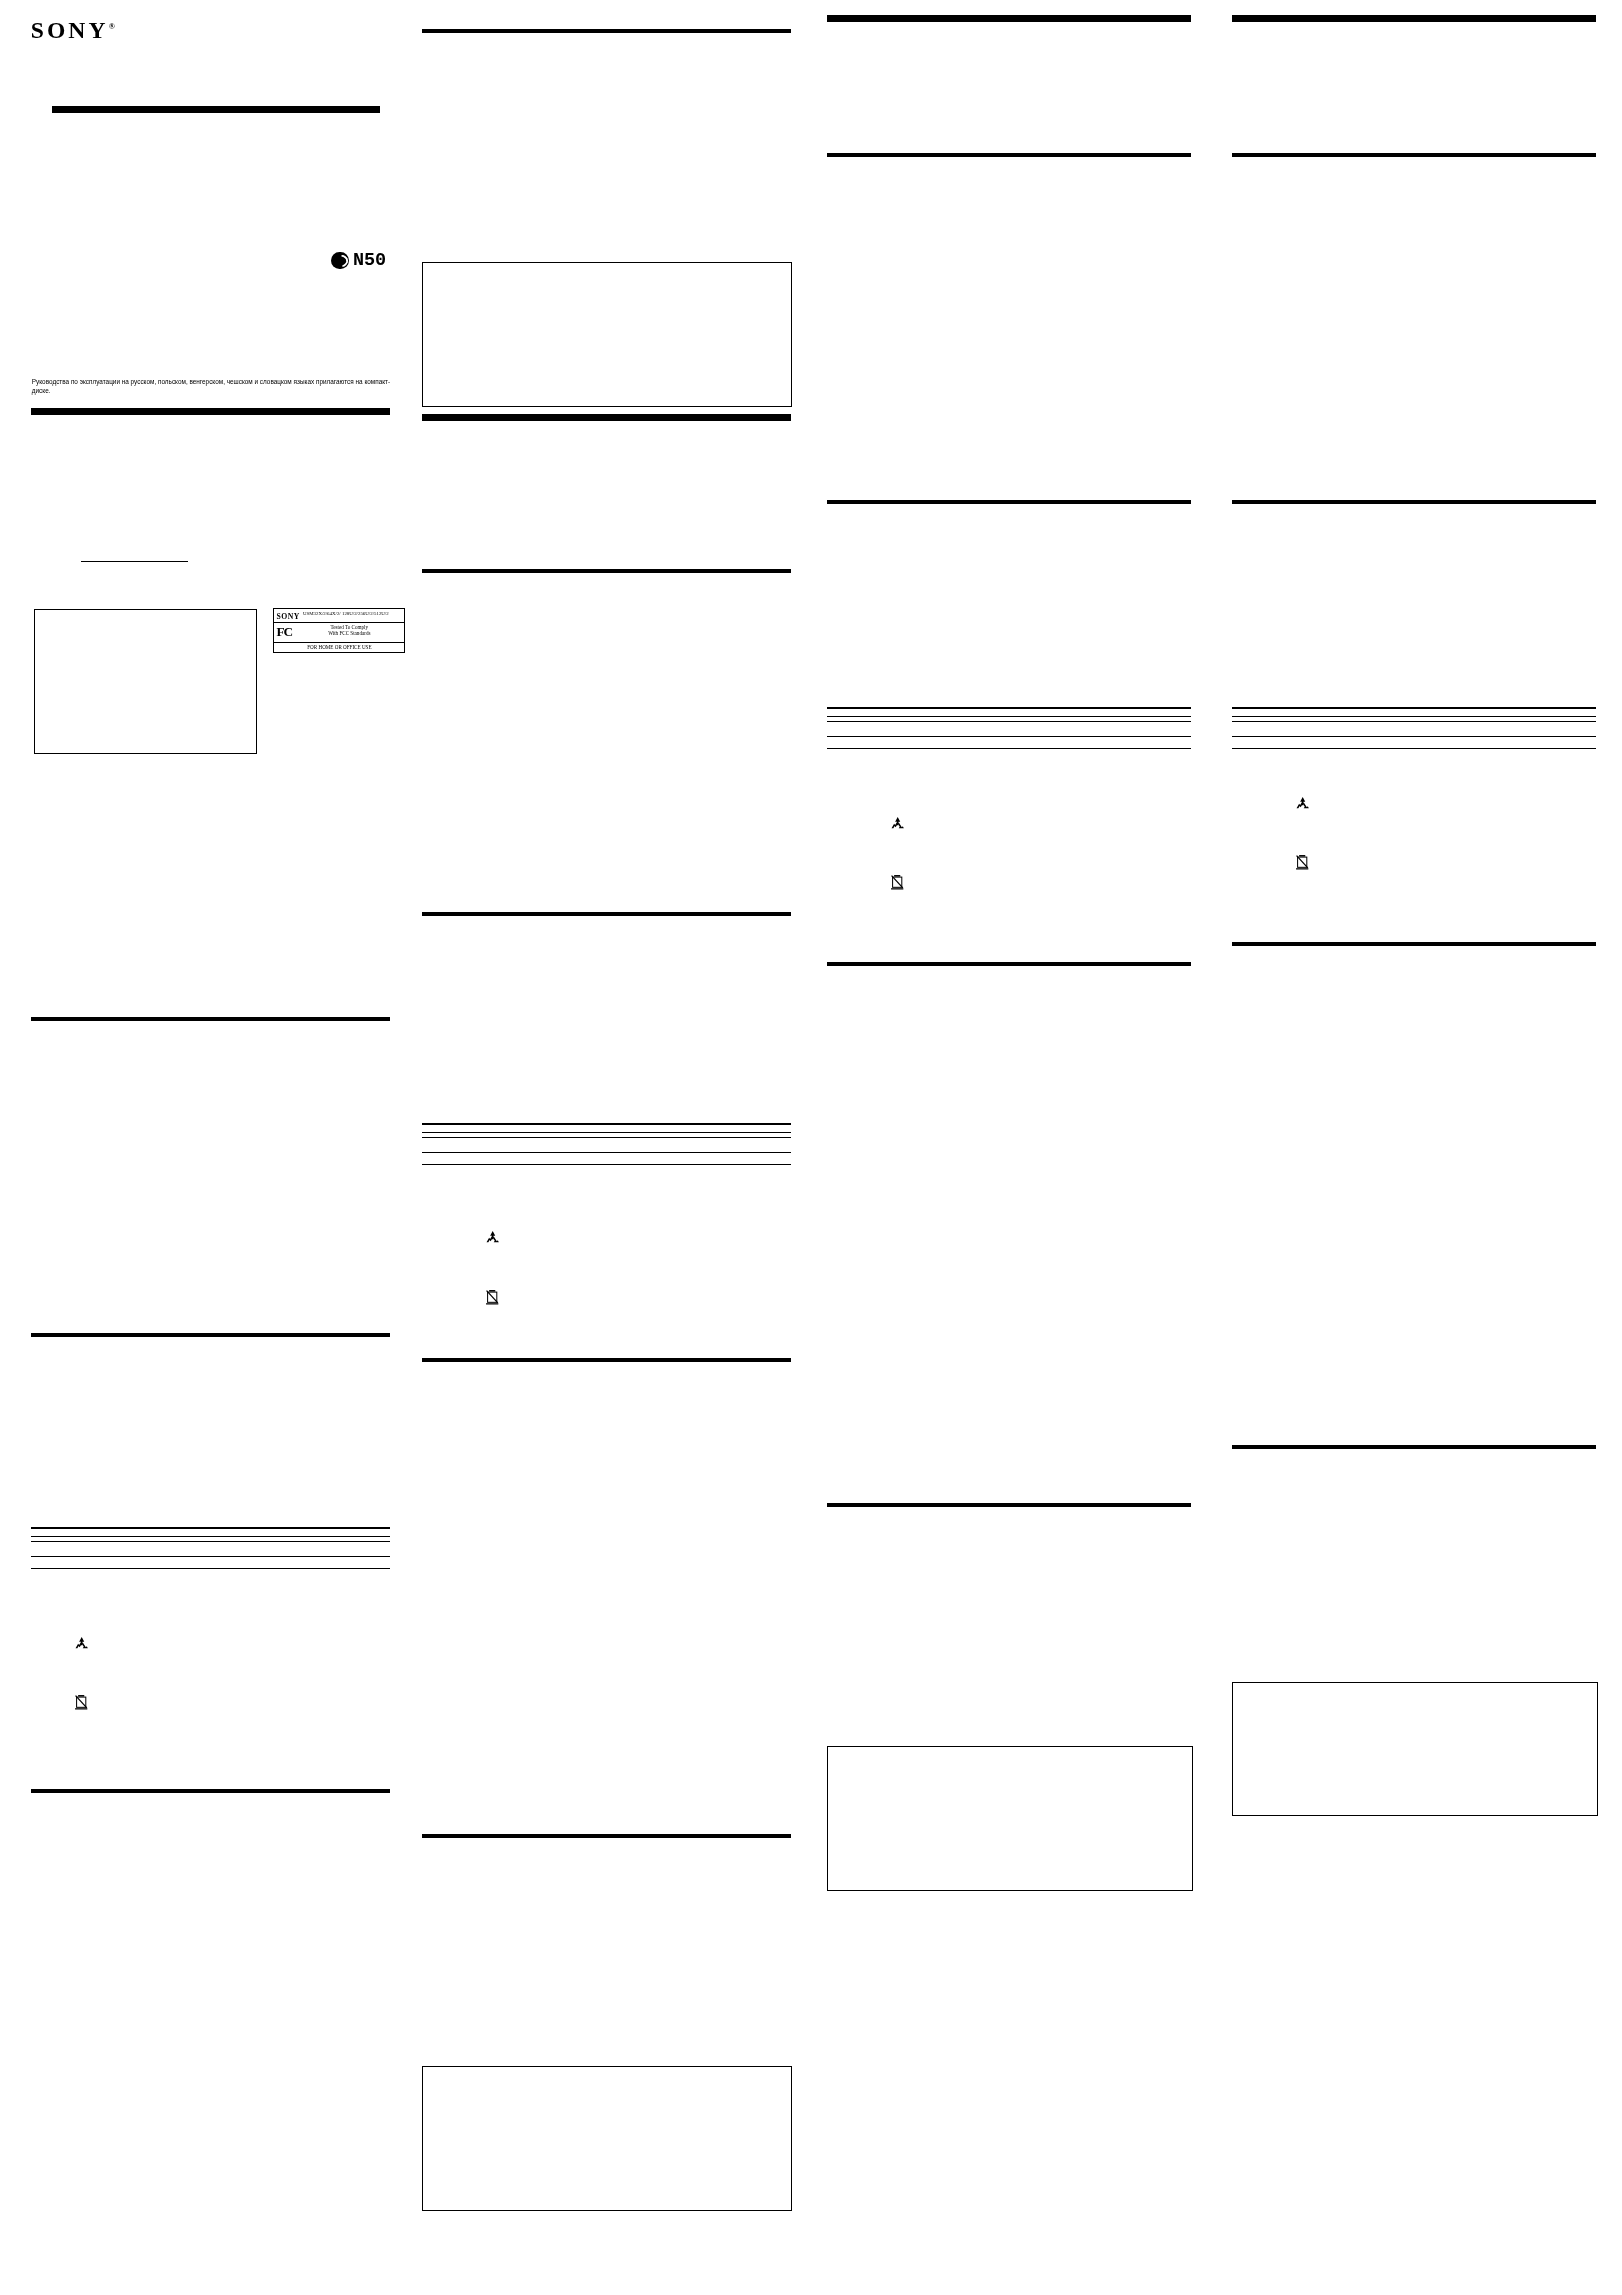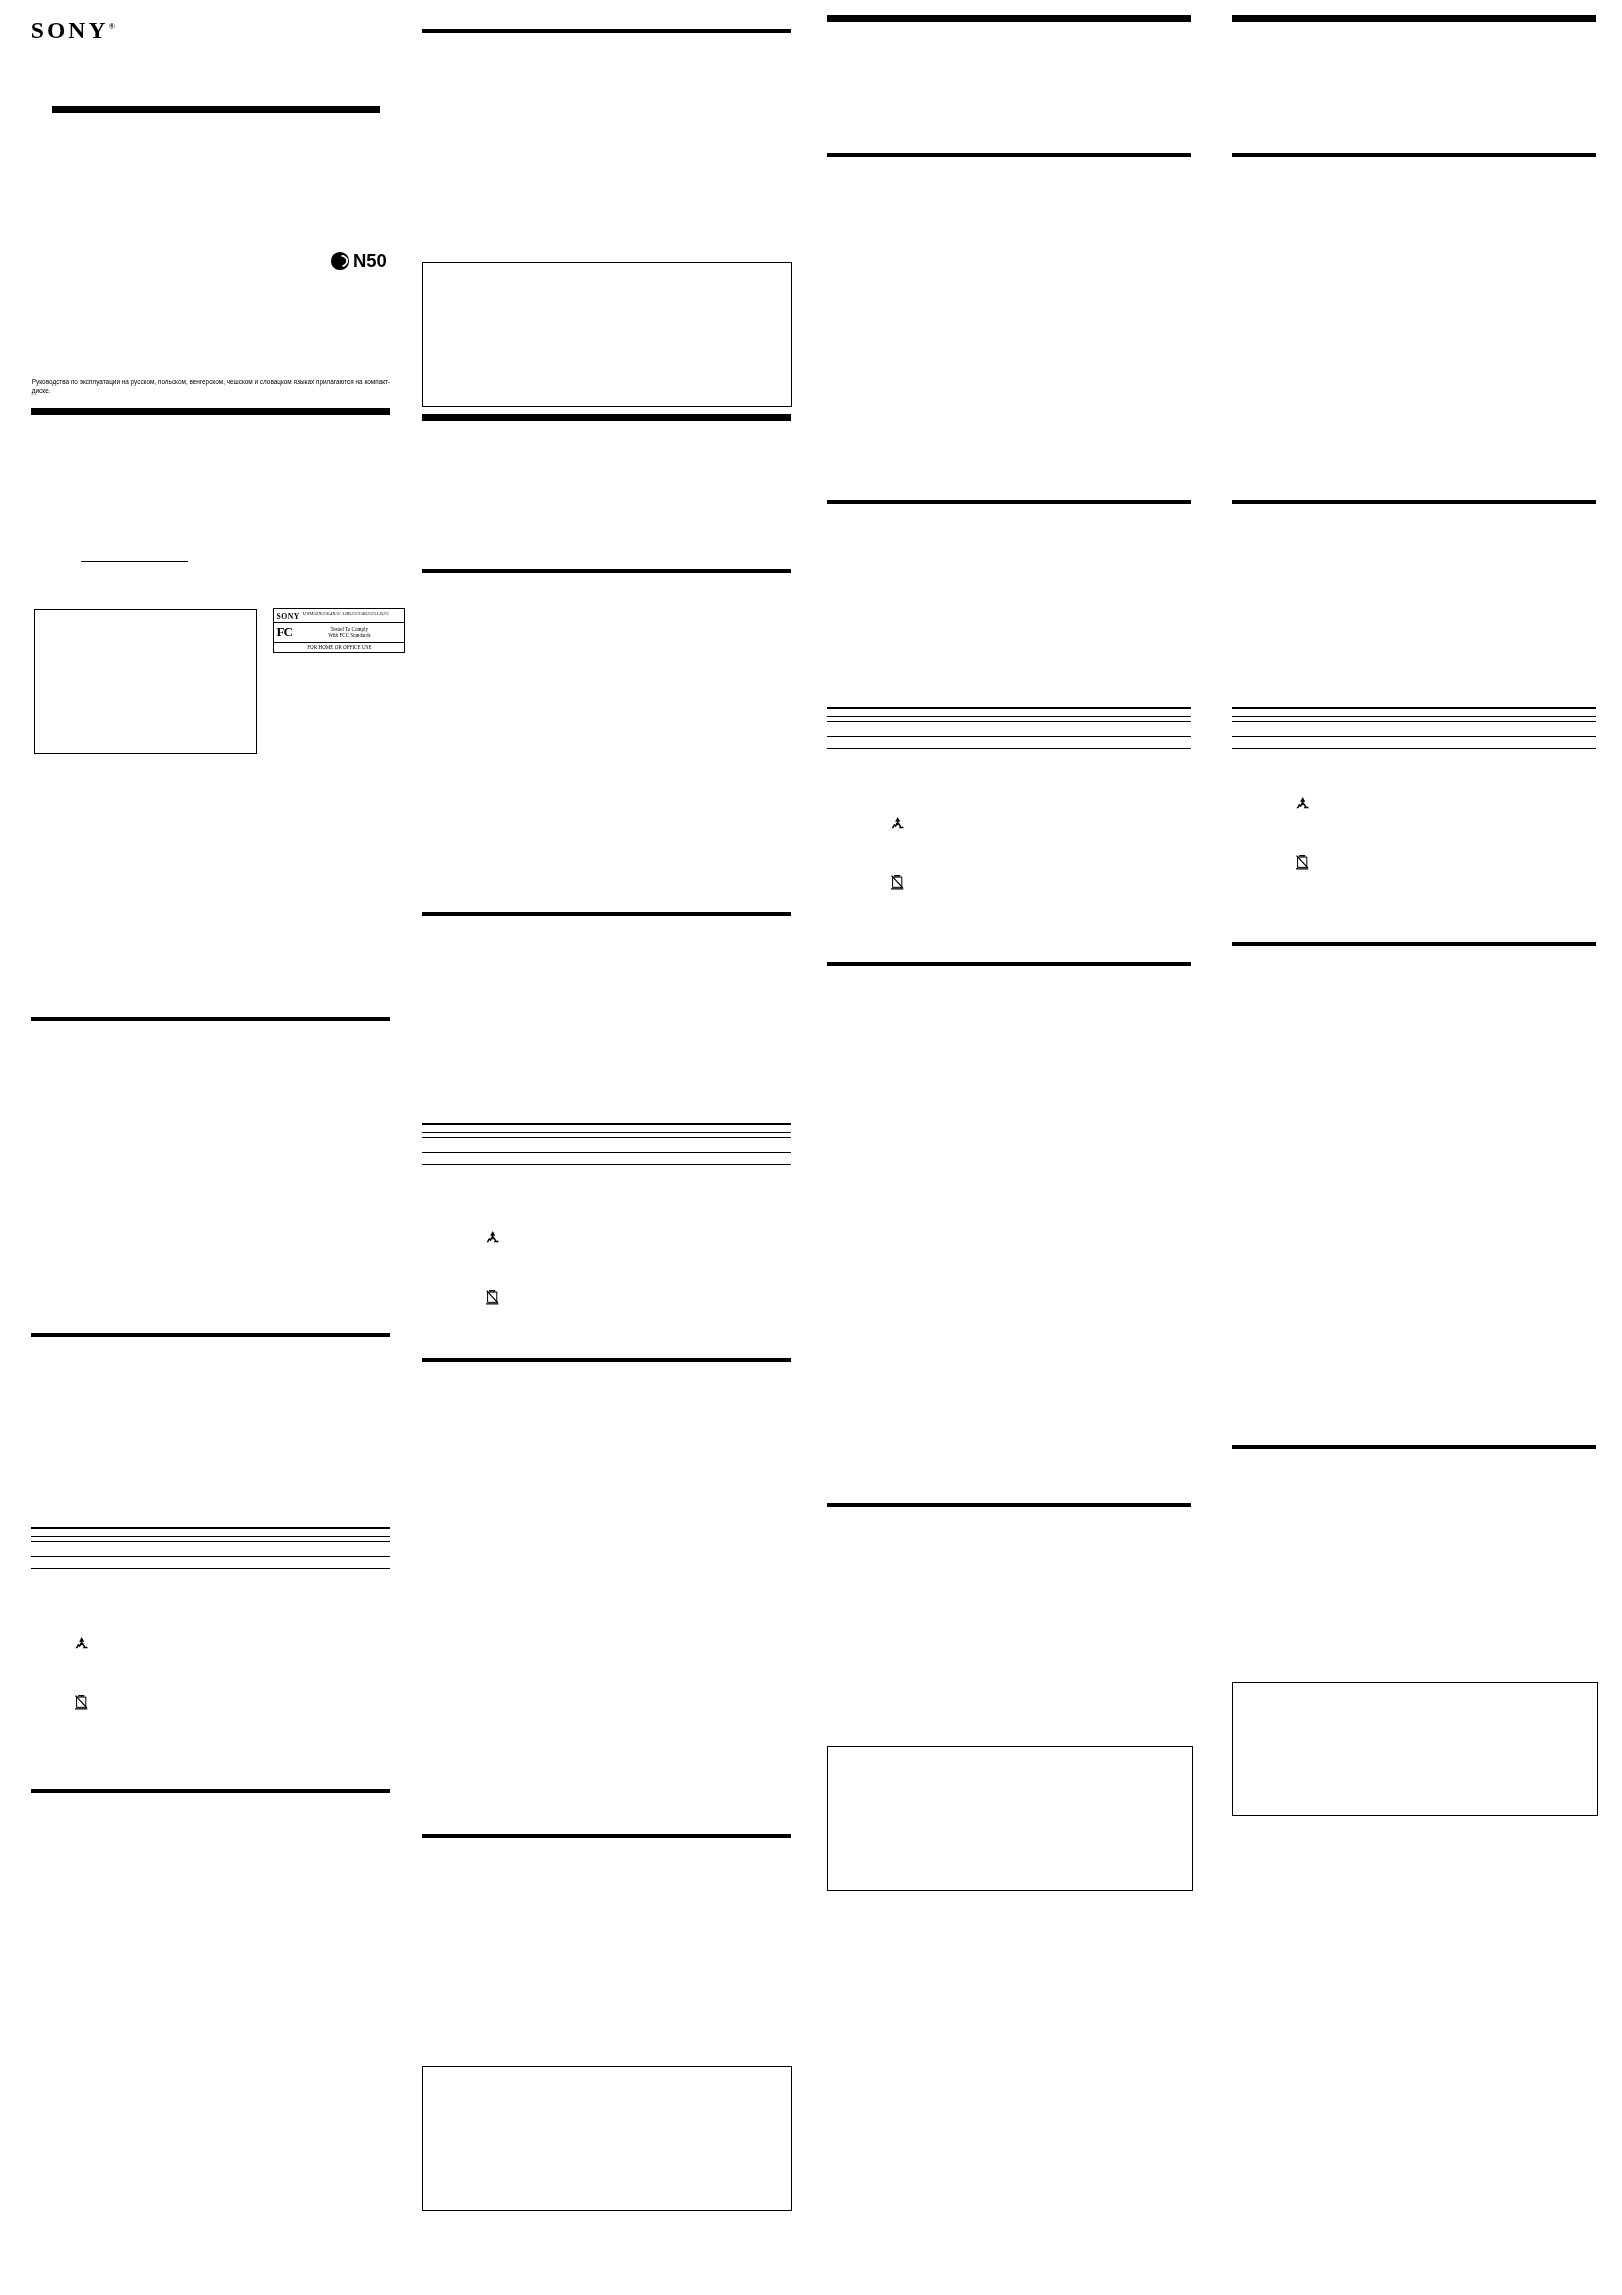--- a/index.html
+++ b/index.html
@@ -62,21 +62,21 @@
     letter-spacing: 0;
   }
 
   
   .nmark {
     display: flex;
     align-items: center;
     gap: 4.1px;
     font-weight: bold;
     font-size: 18.5px;
-    font-family: Liberation Sans, sans-serif;
+    font-family: Liberation Mono, monospace;
   }
   .nmark .swirl {
     width: 17.4px;
     height: 17.4px;
     border-radius: 50%;
     background: #000000;
     position: relative;
   }
   .nmark .swirl::after {
     content: "";
@@ -116,21 +116,20 @@
     font-size: 7.7px;
     letter-spacing: 0.5px;
     padding-top: 1px;
   }
   .fcc-model {
     font-size: 4.9px;
     line-height: 1.15;
   }
   .fcc-mid {
     display: flex;
-    align-items: center;
     gap: 4.1px;
     padding: 1.5px 2.1px;
     border-bottom: 1px solid #000000;
   }
   .fcc-logo {
     font-family: "Liberation Serif", serif;
     font-weight: bold;
     font-size: 13.3px;
     letter-spacing: -1px;
   }

